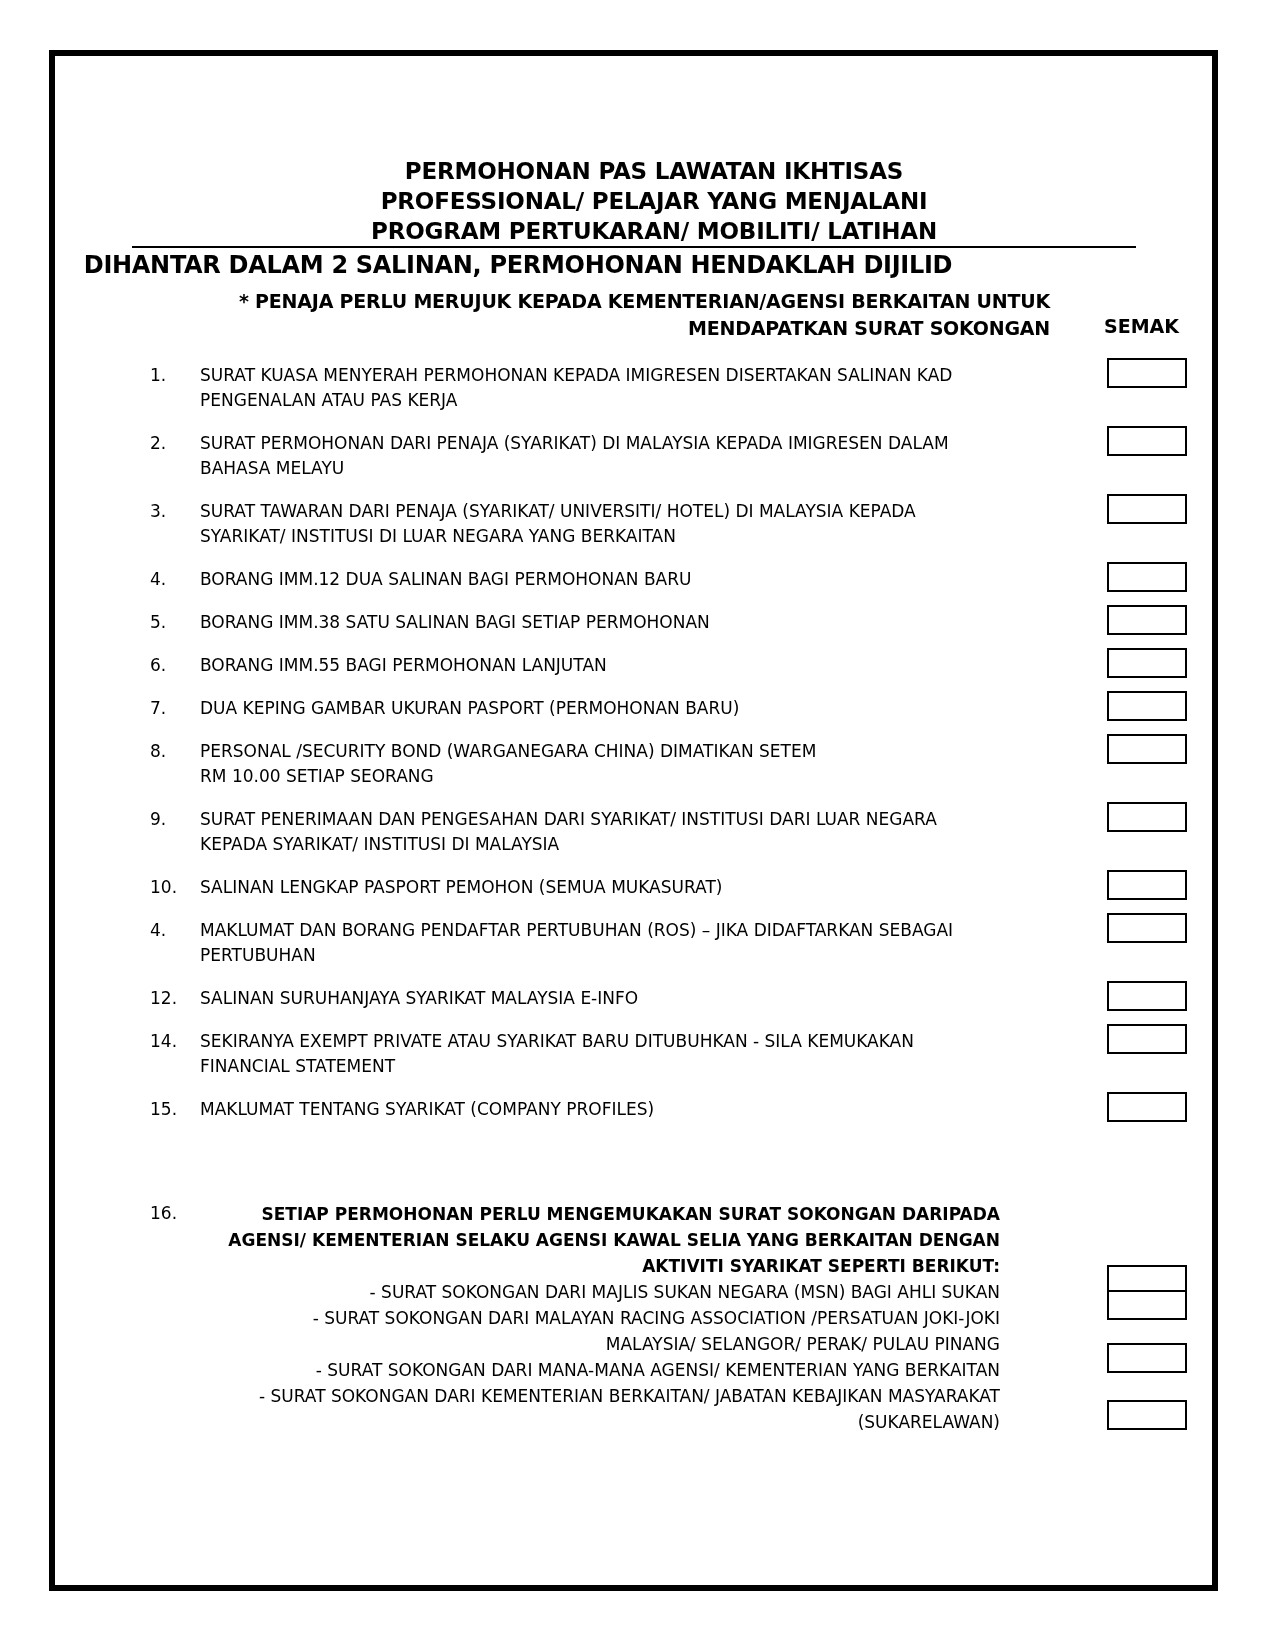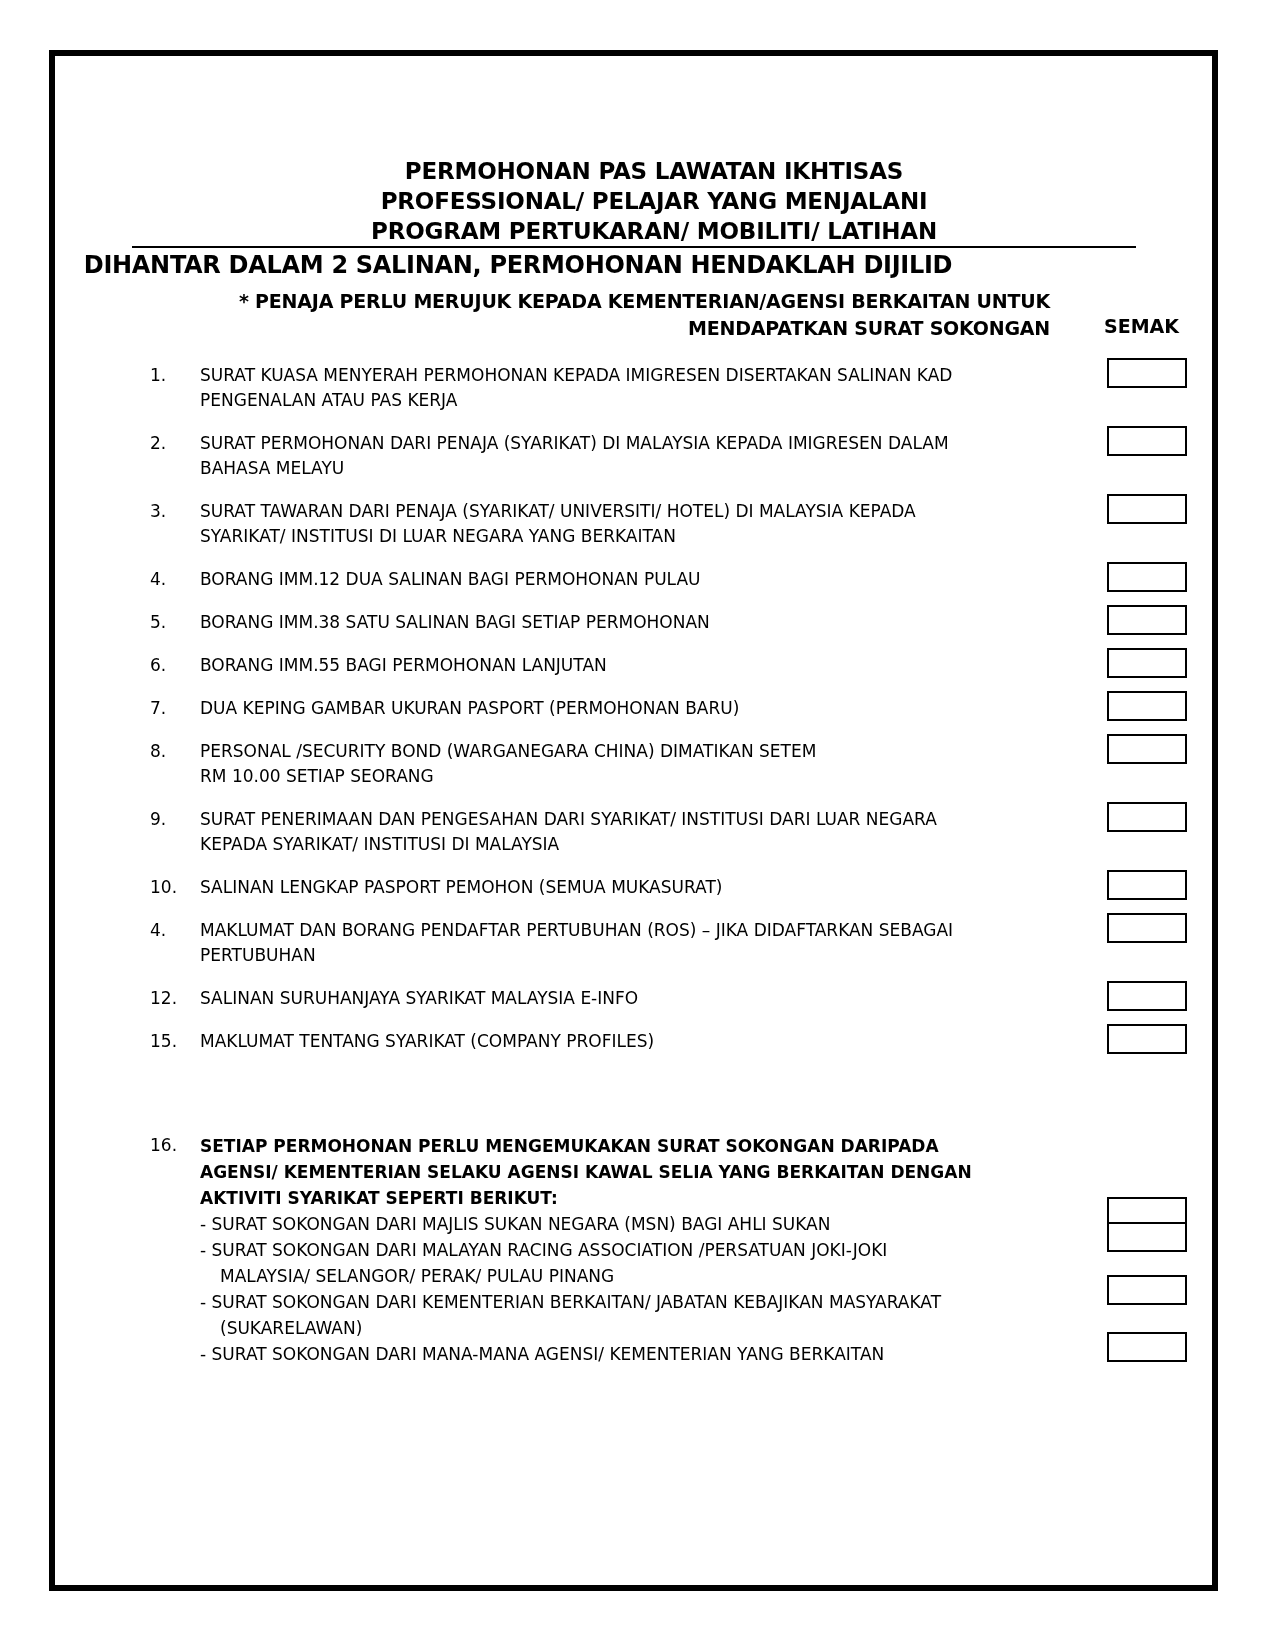--- a/index.html
+++ b/index.html
@@ -28,21 +28,21 @@
   .row{display:flex;align-items:flex-start;margin-bottom:18px;}
   .num{width:50px;flex:0 0 50px;font-size:17px;line-height:25px;}
   .txt{width:800px;flex:0 0 800px;font-size:17px;line-height:25px;white-space:pre-line;}
   .chk{flex:1;display:flex;justify-content:flex-end;}
   .box{width:76px;height:26px;border:2px solid #000;background:#fff;box-sizing:content-box;}
   .chk .box{margin-top:-5px;}
   .row-15{margin-bottom:79px;}
 
   
   .row16{margin-bottom:0;}
-  .txt16{width:800px;flex:0 0 800px;}
+  .txt16{width:800px;flex:0 0 800px;text-align:right;}
   .bold16{font-weight:bold;font-size:17px;line-height:26px;white-space:pre-line;}
   .sub{font-size:17px;line-height:26px;white-space:pre-line;
        padding-left:20px;text-indent:-20px;}
   .chk16{flex:1;position:relative;}
   .chk16 .box{position:absolute;right:0;}
   .b1{top:64px;}
   .b2{top:89px;}
   .b3{top:142px;}
   .b4{top:199px;}
 </style>
@@ -87,21 +87,21 @@
     <div class="row">
       <div class="num">3.</div>
       <div class="txt">SURAT TAWARAN DARI PENAJA (SYARIKAT/ UNIVERSITI/ HOTEL) DI MALAYSIA KEPADA SYARIKAT/ INSTITUSI DI LUAR NEGARA YANG BERKAITAN</div>
       <div class="chk">
           <div class="box"></div>
         </div>
     </div>
 
     <div class="row">
       <div class="num">4.</div>
-      <div class="txt">BORANG IMM.12 DUA SALINAN BAGI PERMOHONAN PULAU</div>
+      <div class="txt">BORANG IMM.12 DUA SALINAN BAGI PERMOHONAN BARU</div>
       <div class="chk">
           <div class="box"></div>
         </div>
     </div>
 
     <div class="row">
       <div class="num">5.</div>
       <div class="txt">BORANG IMM.38 SATU SALINAN BAGI SETIAP PERMOHONAN</div>
       <div class="chk">
           <div class="box"></div>
@@ -159,41 +159,48 @@
 
     <div class="row">
       <div class="num">12.</div>
       <div class="txt">SALINAN SURUHANJAYA SYARIKAT MALAYSIA E-INFO</div>
       <div class="chk">
           <div class="box"></div>
         </div>
     </div>
 
 
+    <div class="row">
+      <div class="num">14.</div>
+      <div class="txt">SEKIRANYA EXEMPT PRIVATE ATAU SYARIKAT BARU DITUBUHKAN - SILA KEMUKAKAN FINANCIAL STATEMENT</div>
+      <div class="chk">
+          <div class="box"></div>
+        </div>
+    </div>
 
     <div class="row row-15">
       <div class="num">15.</div>
       <div class="txt">MAKLUMAT TENTANG SYARIKAT (COMPANY PROFILES)</div>
       <div class="chk">
           <div class="box"></div>
         </div>
     </div>
 
     <div class="row row16">
       <div class="num">16.</div>
       <div class="txt16">
         <div class="bold16">SETIAP PERMOHONAN PERLU MENGEMUKAKAN SURAT SOKONGAN DARIPADA
 AGENSI/ KEMENTERIAN SELAKU AGENSI KAWAL SELIA YANG BERKAITAN DENGAN
 AKTIVITI SYARIKAT SEPERTI BERIKUT:</div>
         <div class="sub">- SURAT SOKONGAN DARI MAJLIS SUKAN NEGARA (MSN) BAGI AHLI SUKAN</div>
         <div class="sub">- SURAT SOKONGAN DARI MALAYAN RACING ASSOCIATION /PERSATUAN JOKI-JOKI
 MALAYSIA/ SELANGOR/ PERAK/ PULAU PINANG</div>
+        <div class="sub">- SURAT SOKONGAN DARI MANA-MANA AGENSI/ KEMENTERIAN YANG BERKAITAN</div>
         <div class="sub">- SURAT SOKONGAN DARI KEMENTERIAN BERKAITAN/ JABATAN KEBAJIKAN MASYARAKAT
 (SUKARELAWAN)</div>
-        <div class="sub">- SURAT SOKONGAN DARI MANA-MANA AGENSI/ KEMENTERIAN YANG BERKAITAN</div>
       </div>
       <div class="chk16">
         <div class="box b1"></div>
         <div class="box b2"></div>
         <div class="box b3"></div>
         <div class="box b4"></div>
       </div>
     </div>
 
   </div>

